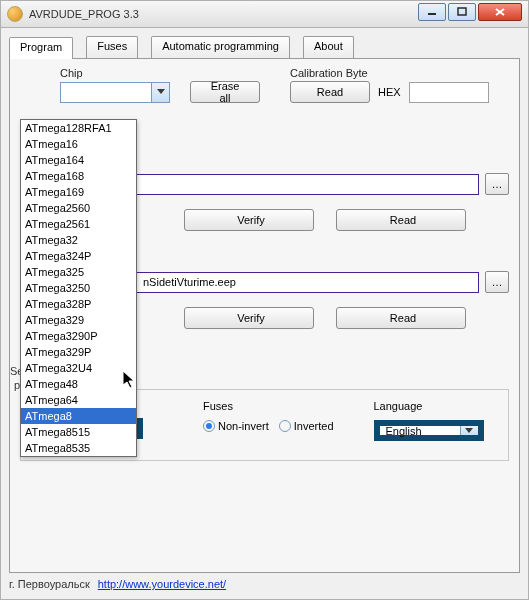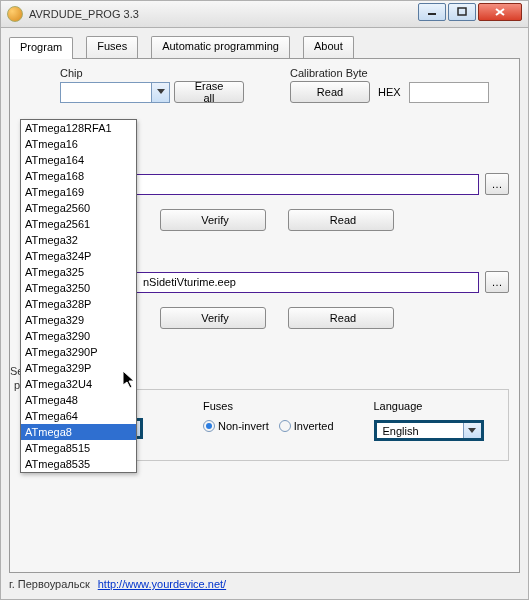--- a/index.html
+++ b/index.html
@@ -23,41 +23,41 @@
   .tab-panel { border:1px solid #9a9a9a; background:#f6f6f6; padding:8px 10px 10px 10px; height:calc(100% - 40px); position:relative; }
 
   .row1 { display:flex; align-items:flex-start; }
   .chip-block { width:200px;margin-left:40px; }
   .label { color:#222; margin-bottom:2px; }
   .combo { width:110px; height:21px; border:1px solid #7a99bd; background:#fff; position:relative; display:inline-flex; align-items:center; padding-left:4px; }
   .combo .arrow { position:absolute; right:0; top:0; width:18px; height:100%; background:linear-gradient(#e9f1fb,#c9dff6); border-left:1px solid #7a99bd; display:flex; align-items:center; justify-content:center; }
   .combo .arrow svg { display:block; }
 
   .btn { height:22px; border:1px solid #8a8a8a; border-radius:3px; background:linear-gradient(#fdfdfd,#e4e4e4); padding:0 14px; cursor:pointer; display:inline-flex; align-items:center; justify-content:center; }
-  .btn.wide { width:106px;padding-left:18px; }
+  .btn.wide { width:130px;padding-left:18px; }
   .btn.erase { width:70px; }
 
   .calib-block { margin-left:30px; }
   .calib-row { display:flex; align-items:center; gap:8px; margin-top:2px; }
   .read-btn { width:80px; }
   .hex-input { width:80px; height:21px; border:1px solid #a0a0a0; background:#fff; }
 
   .section { margin-top:46px; position:relative; }
   .file-row { display:flex; align-items:center; gap:6px; }
   .file-field { flex:1; height:21px; border:1px solid #4c1d95; background:#fff; padding-left:12px; display:flex; align-items:center; overflow:hidden; white-space:nowrap; }
   .browse { width:24px; height:22px; border:1px solid #8a8a8a; border-radius:2px; background:linear-gradient(#fdfdfd,#e4e4e4); display:flex; align-items:center; justify-content:center; cursor:pointer; }
   .action-row { display:flex; gap:22px; margin-top:14px; padding-left:12px; }
 
   .bottom-panel { position:absolute; left:10px; right:10px; top:330px; border:1px solid #c8c8c8; background:#f6f6f6; padding:10px 12px; display:flex; gap:40px; height:72px; }
   .bgroup { display:flex; flex-direction:column; gap:4px; }
   .bgroup .glabel { margin-bottom:4px; }
   .radio-row { display:flex; gap:10px; align-items:center;justify-content:center; }
   .radio { width:12px; height:12px; border:1px solid #7a99bd; border-radius:50%; display:inline-flex; align-items:center; justify-content:center; margin-right:3px; }
   .radio.sel::after { content:''; width:6px; height:6px; background:#2b7de1; border-radius:50%; display:block; }
-  .lang-combo { width:110px; height:21px; border:3px solid #0c4a6e; background:#fff; display:flex; align-items:center; padding-left:6px; position:relative; }
+  .lang-combo { width:110px; height:21px; border:6px solid #0c4a6e; background:#fff; display:flex; align-items:center; padding-left:6px; position:relative; }
   .lang-combo .arrow { position:absolute; right:0; top:0; width:18px; height:100%; background:linear-gradient(#e9f1fb,#c9dff6); border-left:1px solid #7a99bd; display:flex; align-items:center; justify-content:center;}
 
   .statusbar { position:absolute; left:8px; right:8px; bottom:6px; height:18px; display:flex; align-items:center; gap:8px; color:#333; }
   .statusbar a { color:#0033cc; text-decoration:underline; cursor:pointer; }
 
   
   .dropdown { position:absolute; left:10px; top:60px; width:117px; max-height:370px; border:1px solid #6b6b6b; background:#fff; z-index:50; overflow-y:auto; box-shadow:1px 2px 4px rgba(0,0,0,0.25); }
   .dropdown .opt { padding:1px 4px; white-space:nowrap; line-height:14px; cursor:pointer; }
   .dropdown .opt.sel { background:#2f6fd0; color:#fff; }
 
@@ -103,21 +103,21 @@
     <div class="tab">Fuses</div>
     <div class="tab">Automatic programming</div>
     <div class="tab">About</div>
   </div>
 
   <div class="tab-panel">
 
     <div class="row1">
       <div class="chip-block">
         <div class="label">Chip</div>
-        <div style="display:flex; gap:4px; align-items:center;">
+        <div style="display:flex; gap:4px; align-items:center;justify-content:space-between;">
           <div class="combo">
             <span></span>
             <span class="arrow">
               <svg width="8" height="6">
                   <polygon points="0,0 8,0 4,5" fill="#3a3a3a"></polygon>
                 </svg>
             </span>
           </div>
           <button class="btn erase">Erase all</button>
         </div>
@@ -210,21 +210,20 @@
         <div class="opt">ATmega168</div>
         <div class="opt">ATmega169</div>
         <div class="opt">ATmega2560</div>
         <div class="opt">ATmega2561</div>
         <div class="opt">ATmega32</div>
         <div class="opt">ATmega324P</div>
         <div class="opt">ATmega325</div>
         <div class="opt">ATmega3250</div>
         <div class="opt">ATmega328P</div>
         <div class="opt">ATmega329</div>
-        <div class="opt">ATmega3290</div>
         <div class="opt">ATmega3290P</div>
         <div class="opt">ATmega329P</div>
         <div class="opt">ATmega32U4</div>
         <div class="opt">ATmega48</div>
         <div class="opt">ATmega64</div>
         <div class="opt sel">ATmega8</div>
         <div class="opt">ATmega8515</div>
         <div class="opt">ATmega8535</div>
       </div>
 

